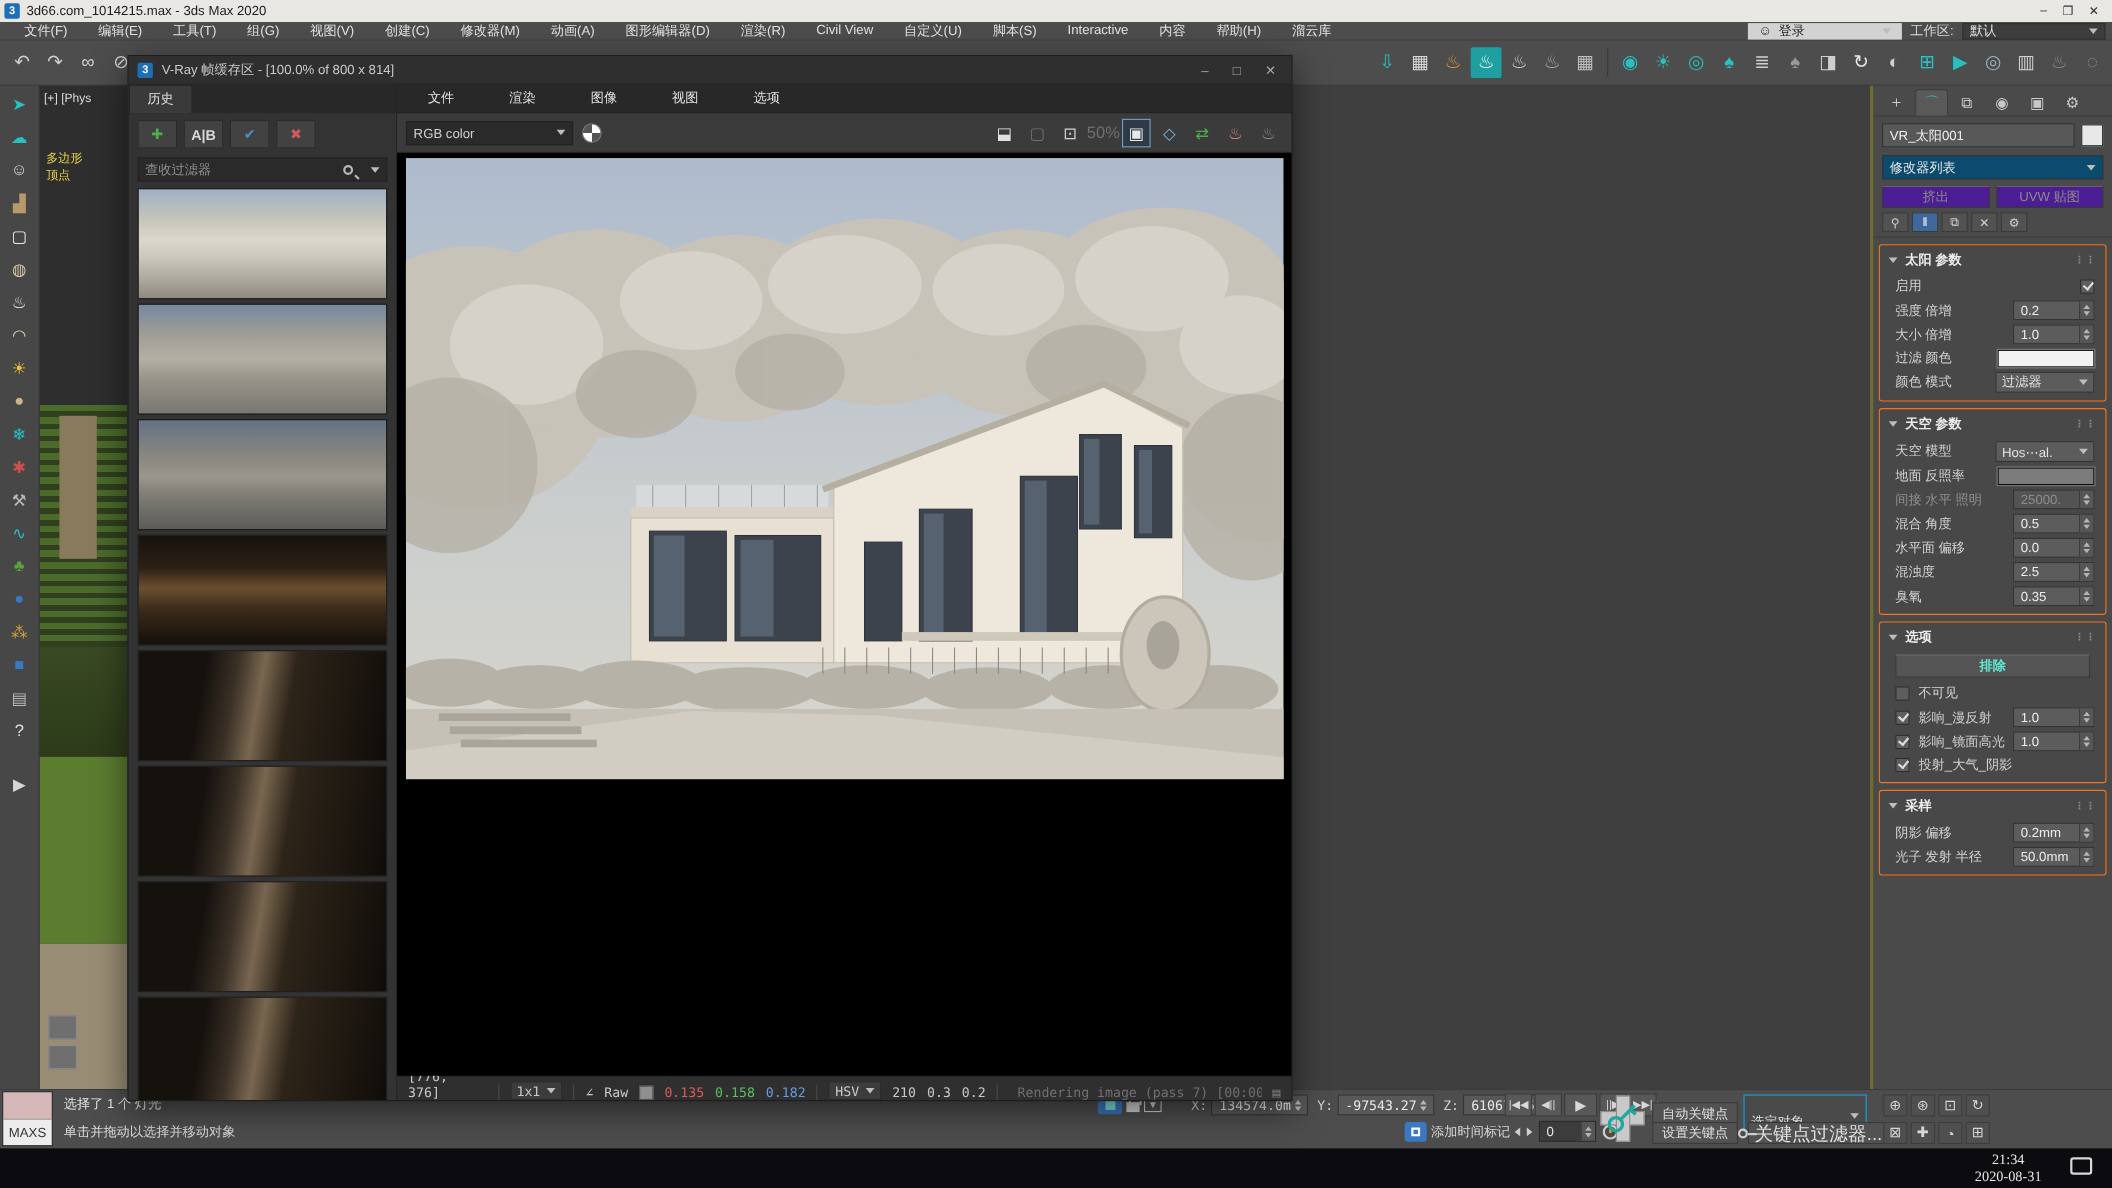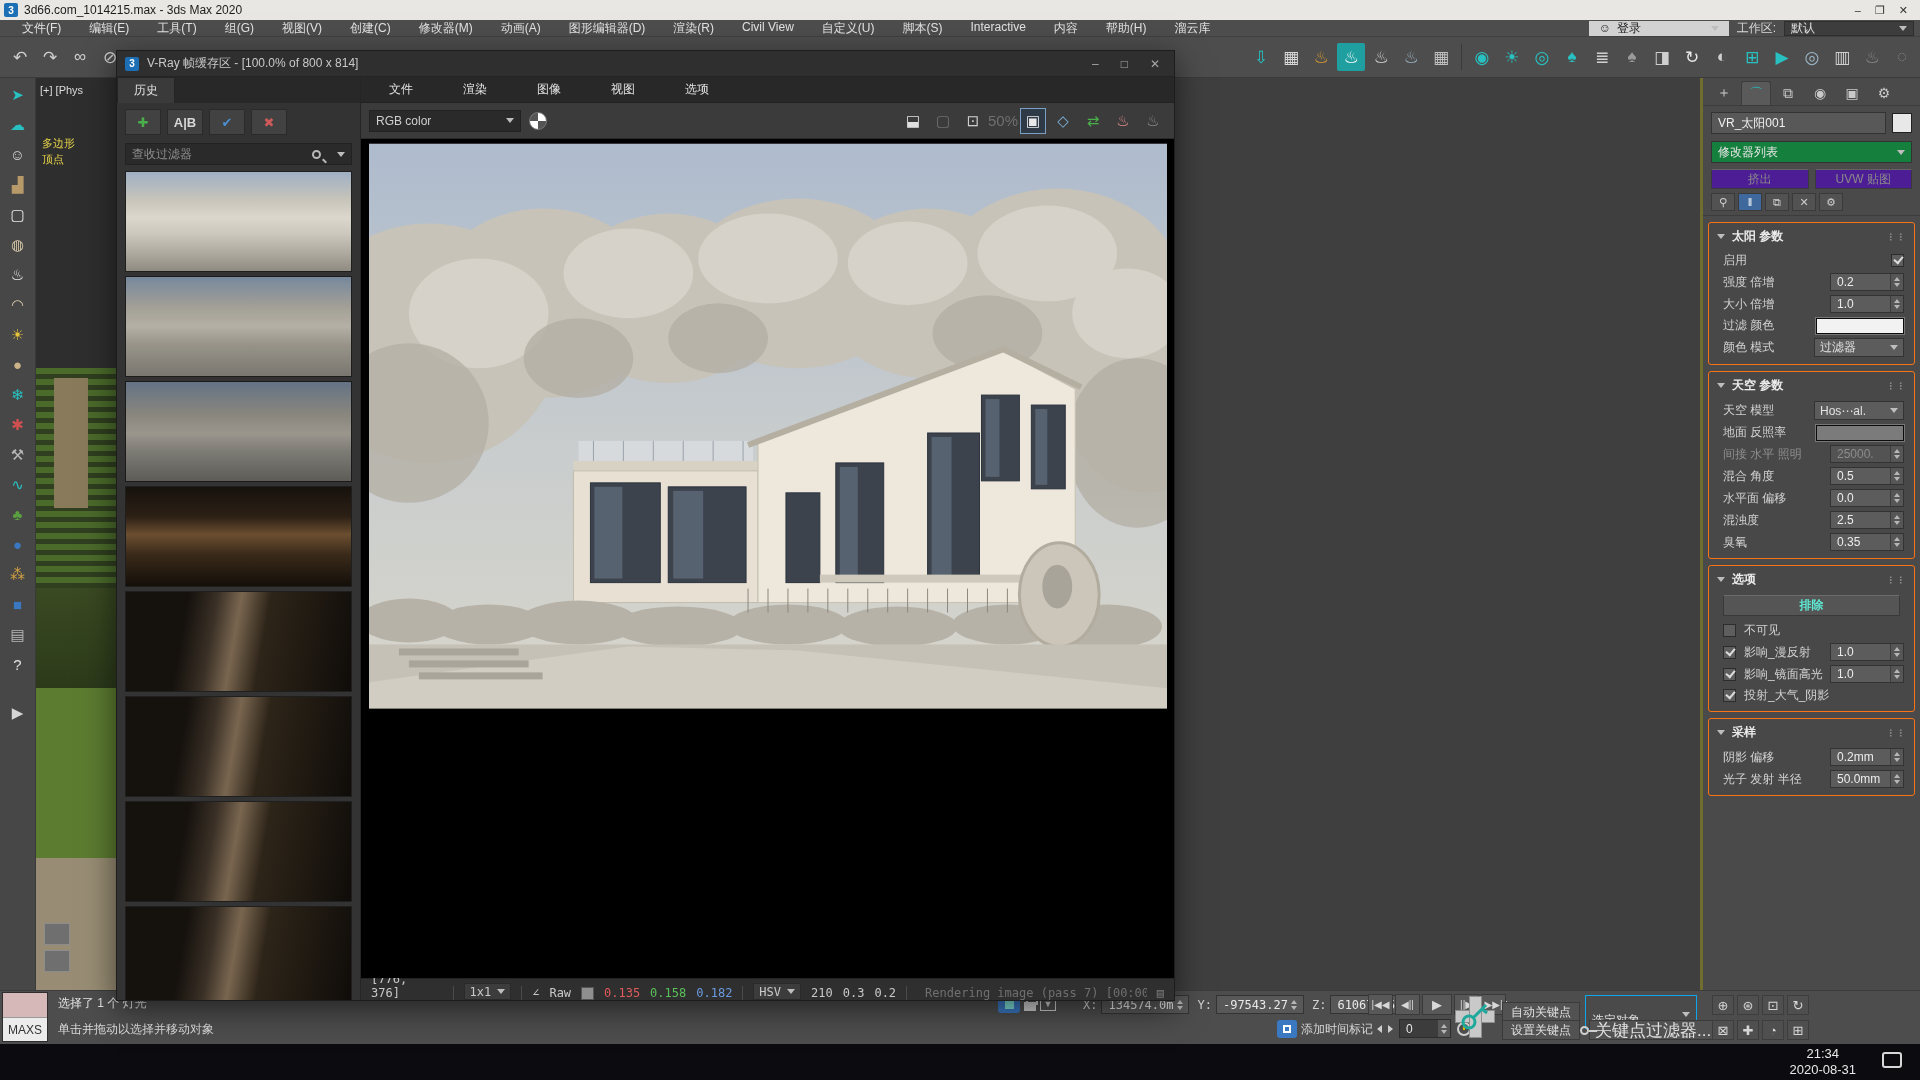--- a/index.html
+++ b/index.html
@@ -51,21 +51,21 @@
   .viewport svg{position:absolute;left:0;top:0;}
 
   
   .cmdpanel{width:217px;background:#4a4a4a;display:flex;flex-direction:column;font-size:12px;}
   .ctabs{height:28px;display:flex;align-items:flex-end;padding:0 6px;gap:2px;background:#4a4a4a;border-bottom:1px solid #3c3c3c;}
   .ctab{width:30px;height:24px;display:flex;align-items:center;justify-content:center;color:#c9c9c9;font-size:14px;border-radius:3px 3px 0 0;}
   .ctab.sel{background:#5a5a5a;color:#28c0c0;border:1px solid #3c3c3c;border-bottom:none;}
   .namerow{display:flex;align-items:center;gap:6px;padding:6px 8px 2px;}
   .namefield{flex:1;height:22px;background:#585858;border:1px solid #333;display:flex;align-items:center;padding:0 6px;color:#f0f0f0;}
   .objswatch{width:20px;height:20px;background:#e8e8e8;border:1px solid #222;}
-  .modlist{margin:5px 8px 0;height:22px;background:#15803d;border:1px solid #333;display:flex;align-items:center;padding:0 6px;color:#e6e6e6;}
+  .modlist{margin:5px 8px 0;height:22px;background:#0c4a6e;border:1px solid #333;display:flex;align-items:center;padding:0 6px;color:#e6e6e6;}
   .modlist .tri-d{margin-left:auto;}
   .modbtns{display:flex;gap:6px;padding:6px 8px 0;}
   .gbtn{flex:1;height:20px;background:#4c1d95;border:1px solid #3a3a3a;border-top-color:#646464;
     display:flex;align-items:center;justify-content:center;color:#8a8a8a;text-align:right;}
   .stack{margin:6px 8px 0;height:118px;background:#3c3c3c;border:1px solid #2b2b2b;}
   .stackrow{height:20px;display:flex;align-items:center;gap:6px;padding:0 6px;}
   .stackrow.sel{background:#3f699c;color:#fff;}
   .bulbdot{width:10px;height:10px;border-radius:50%;border:1px solid #dfe6ee;background:#9fb6cc;}
   .stacktools{display:flex;gap:3px;padding:4px 8px;border-bottom:1px solid #3c3c3c;}
   .stool{width:24px;height:18px;background:#525252;border:1px solid #3a3a3a;display:flex;align-items:center;justify-content:center;font-size:11px;color:#cfcfcf;}
@@ -120,21 +120,21 @@
   .kbtn{height:20px;background:#525252;border:1px solid #3a3a3a;display:flex;align-items:center;justify-content:center;color:#e0e0e0;padding:0 8px;}
   .seldrop{height:20px;background:#4a4a4a;border:1px solid #0ea5e9;display:flex;color:#e0e0e0;padding:16px 6px;width:112px;}
   .seldrop .tri-d{margin-left:auto;}
   .keyico{width:9px;height:9px;border:2px solid #cfcfcf;border-radius:50%;position:relative;}
   .keyico::after{content:"";position:absolute;left:7px;top:2px;width:8px;height:2px;background:#cfcfcf;}
   .navico{width:22px;height:20px;background:#4f4f4f;border:1px solid #3d3d3d;display:flex;align-items:center;justify-content:center;color:#d6d6d6;font-size:13px;}
   .timetagico{width:20px;height:18px;background:#3a78c2;border-radius:3px;display:flex;align-items:center;justify-content:center;}
   .timetagico i{width:8px;height:8px;border:2px solid #fff;display:block;}
 
   .taskbar{height:36px;background:#0b0b10;position:relative;color:#e8e8e8;}
-  .clockbox{position:absolute;right:64px;top:2px;text-align:center;font-size:13px;line-height:16px;}
+  .clockbox{position:absolute;right:64px;top:2px;text-align:center;font-size:13px;line-height:16px;font-family:Liberation Serif, serif;}
   .noteico{position:absolute;right:18px;top:8px;width:20px;height:16px;border:2px solid #d8d8d8;border-radius:3px;}
 
   
   .vfb{position:absolute;left:116px;top:50px;width:1059px;height:951px;background:#333;border:1px solid #1d1d1d;
     box-shadow:0 8px 30px rgba(0,0,0,.55);display:flex;flex-direction:column;}
   .vfbtitle{height:26px;background:#2f2f2f;display:flex;align-items:center;gap:8px;padding:0 8px;color:#c9c9c9;border-bottom:1px solid #242424;}
   .vfbtitle .wbtns{margin-left:auto;display:flex;gap:22px;color:#a8a8a8;font-size:12px;padding-right:6px;}
   .vfbbody{flex:1;display:flex;min-height:0;}
   .histpanel{width:244px;background:#333;border-right:1px solid #252525;display:flex;flex-direction:column;}
   .histtabs{height:26px;background:#282828;display:flex;align-items:flex-end;}

